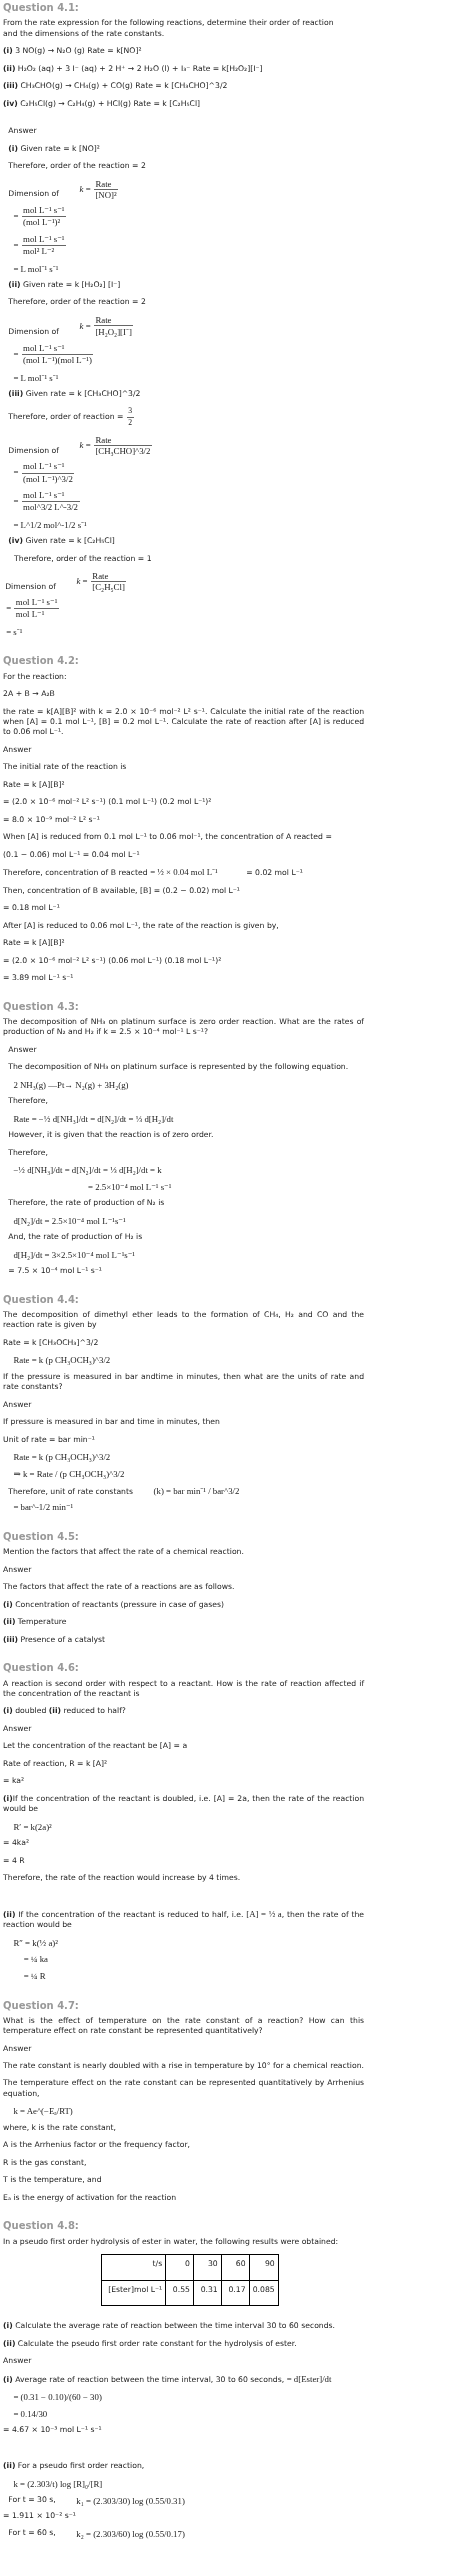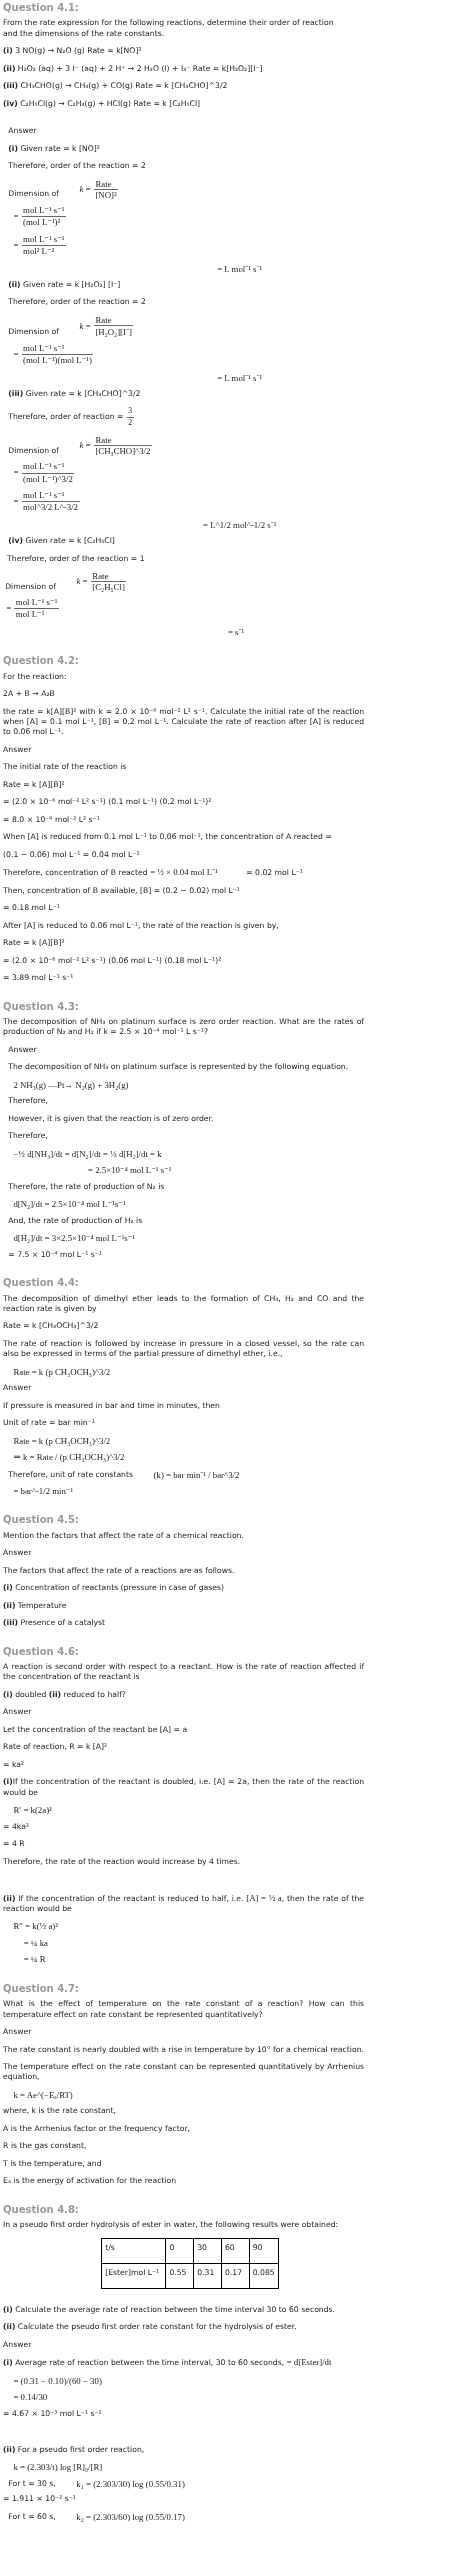--- a/index.html
+++ b/index.html
@@ -4,32 +4,32 @@
 <style>
   html, body { margin: 0; padding: 0; background: #ffffff; }
   body { width: 470px; font-family: "DejaVu Sans", sans-serif; font-size: 7.7px; color: #222; }
   .page { padding: 2.1px 4.1px 10.3px 3.1px; }
   .q-title { color: #999999; font-weight: bold; font-size: 10px; margin: 0 0 5.2px 0; }
   .p { line-height: 10.3px; margin: 0 0 7.2px 0; }
   .p.just { text-align: justify; width: 361px; }
   .answer { margin: 0 0 7.2px 5.2px; line-height: 10.3px; }
   .b { font-weight: bold; }
   .math { font-family: "Liberation Serif", "DejaVu Serif", serif; font-size: 8.8px; line-height: 11.3px; margin: 0 0 5.2px 10.3px; }
-  .mathline { font-family: "Liberation Serif", serif; font-size: 8.8px; margin: 0 0 5.2px 10.3px; text-align: center; }
+  .mathline { font-family: "Liberation Serif", serif; font-size: 8.8px; margin: 0 0 5.2px 10.3px; }
   .gap { height: 18.5px; }
   .spacer { height: 10.3px; }
   .frac { display: inline-block; vertical-align: middle; text-align: left; margin: 0 1px; }
   .frac .num { display: block; border-bottom: 0.5px solid #666; padding: 0 1.5px; }
   .frac .den { display: block; padding: 0 1.5px; }
   .dim-row { display: flex; align-items: flex-end; margin: 0 0 5.2px 5.2px; }
   .dim-row .lbl { margin-right: 20.6px; line-height: 10.3px; }
   .dim-row .expr { font-family: "Liberation Serif", serif; font-size: 8.8px; }
   table.data { border-collapse: collapse; font-size: 7.7px; }
   table.data td { border: 1px solid #000; padding: 4.1px 3.1px 11.3px 3.1px; vertical-align: top; }
-  table.ester { margin: 3.1px 0 15.5px 98px; }
+  table.ester { margin: 3.1px 0 15.5px 98px; text-align: right; }
   .section { margin-bottom: 17.5px; }
 </style>
 </head>
 <body>
 
 <div class="page">
 
   <section class="section">
     <div class="q-title">Question 4.1:</div>
     <p class="p"><span>From the rate expression for the following reactions, determine their order of reaction</span><br><span>and the dimensions of the rate constants.</span></p>
@@ -63,21 +63,21 @@
     <p class="answer"><span>Therefore, order of reaction =</span> <span class="frac" style="font-family:'Liberation Serif',serif"><span class="num">3</span><span class="den">2</span></span></p>
     <div class="dim-row">
       <span class="lbl">Dimension of</span>
       <span class="expr"><i>k</i> = <span class="frac"><span class="num">Rate</span><span class="den">[CH₃CHO]^3/2</span></span></span>
     </div>
     <div class="math">= <span class="frac"><span class="num">mol L⁻¹ s⁻¹</span><span class="den">(mol L⁻¹)^3/2</span></span></div>
     <div class="math">= <span class="frac"><span class="num">mol L⁻¹ s⁻¹</span><span class="den">mol^3/2 L^-3/2</span></span></div>
     <div class="mathline">= L^1/2 mol^-1/2 s⁻¹</div>
 
     <p class="answer"><span class="b">(iv)</span> <span>Given rate = k [C₂H₅Cl]</span></p>
-    <p class="p" style="margin-left:4px">Therefore, order of the reaction = 1</p>
+    <p class="p" style="margin-left:11px">Therefore, order of the reaction = 1</p>
     <div class="dim-row" style="margin-left:2.1px">
       <span class="lbl">Dimension of</span>
       <span class="expr"><i>k</i> = <span class="frac"><span class="num">Rate</span><span class="den">[C₂H₅Cl]</span></span></span>
     </div>
     <div class="math" style="margin-left:3.1px">= <span class="frac"><span class="num">mol L⁻¹ s⁻¹</span><span class="den">mol L⁻¹</span></span></div>
     <div class="mathline" style="margin-left:3.1px">= s⁻¹</div>
   </section>
 
   <section class="section">
     <div class="q-title">Question 4.2:</div>
@@ -100,37 +100,38 @@
     <p class="p">= 3.89 mol L⁻¹ s⁻¹</p>
   </section>
 
   <section class="section">
     <div class="q-title">Question 4.3:</div>
     <p class="p just">The decomposition of NH₃ on platinum surface is zero order reaction. What are the rates of production of N₂ and H₂ if k = 2.5 × 10⁻⁴ mol⁻¹ L s⁻¹?</p>
     <p class="answer">Answer</p>
     <p class="answer">The decomposition of NH₃ on platinum surface is represented by the following equation.</p>
     <div class="math">2 NH₃(g) —Pt→ N₂(g) + 3H₂(g)</div>
     <p class="answer">Therefore,</p>
+    <div class="math">Rate = −½ d[NH₃]/dt = d[N₂]/dt = ⅓ d[H₂]/dt</div>
     <p class="answer">However, it is given that the reaction is of zero order.</p>
     <p class="answer">Therefore,</p>
     <div class="math">−½ d[NH₃]/dt = d[N₂]/dt = ⅓ d[H₂]/dt = k</div>
     <div class="math" style="margin-left:85px">= 2.5×10⁻⁴ mol L⁻¹ s⁻¹</div>
     <p class="answer">Therefore, the rate of production of N₂ is</p>
     <div class="math">d[N₂]/dt = 2.5×10⁻⁴ mol L⁻¹s⁻¹</div>
     <p class="answer">And, the rate of production of H₂ is</p>
     <div class="math">d[H₂]/dt = 3×2.5×10⁻⁴ mol L⁻¹s⁻¹</div>
     <p class="answer">= 7.5 × 10⁻⁴ mol L⁻¹ s⁻¹</p>
   </section>
 
   <section class="section">
     <div class="q-title">Question 4.4:</div>
     <p class="p just">The decomposition of dimethyl ether leads to the formation of CH₄, H₂ and CO and the reaction rate is given by</p>
     <p class="p">Rate = k [CH₃OCH₃]^3/2</p>
-    <p class="p just">The rate of reaction is followed by increase in pressure in a closed vessel, so the rate can also be expressed in terms of the partial pressure of dimethyl ether, i.e.,</p>
     <div class="math">Rate = k (p CH₃OCH₃)^3/2</div>
+    <p class="p just">If the pressure is measured in bar andtime in minutes, then what are the units of rate and rate constants?</p>
     <p class="p">Answer</p>
     <p class="p">If pressure is measured in bar and time in minutes, then</p>
     <p class="p">Unit of rate = bar min⁻¹</p>
     <div class="math">Rate = k (p CH₃OCH₃)^3/2</div>
     <div class="math">⇒ k = Rate / (p CH₃OCH₃)^3/2</div>
     <div class="dim-row">
       <span class="lbl">Therefore, unit of rate constants</span>
       <span class="expr">(k) = bar min⁻¹ / bar^3/2</span>
     </div>
     <div class="math">= bar^-1/2 min⁻¹</div>

